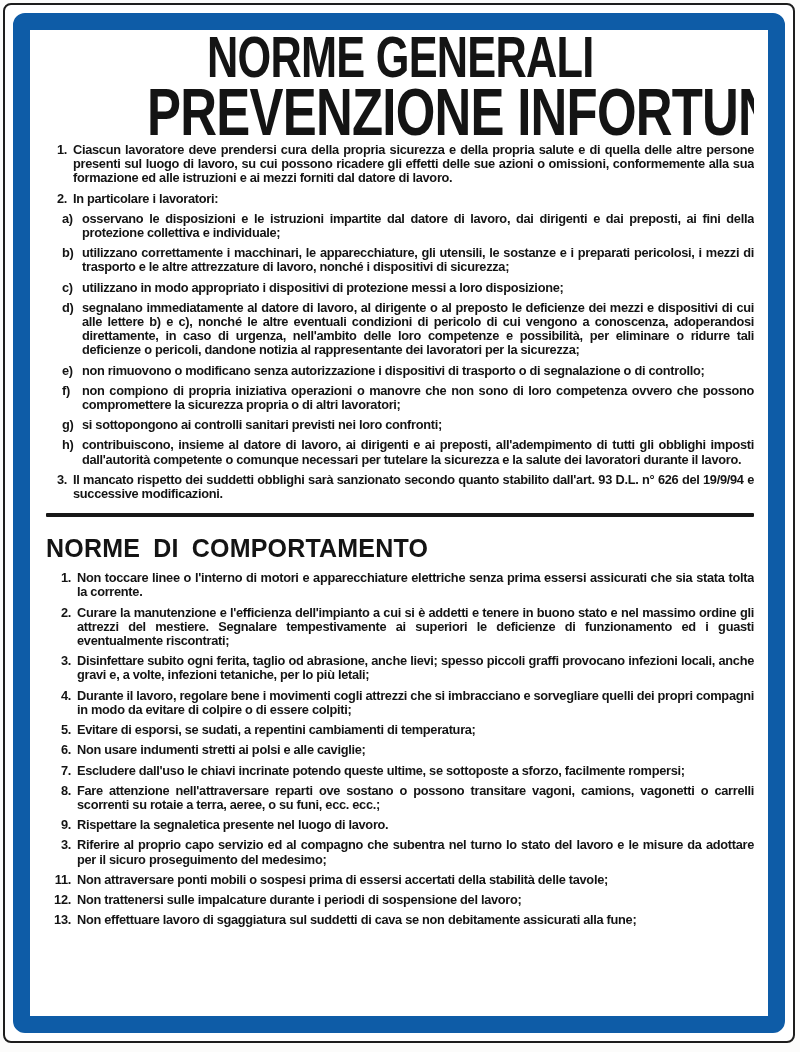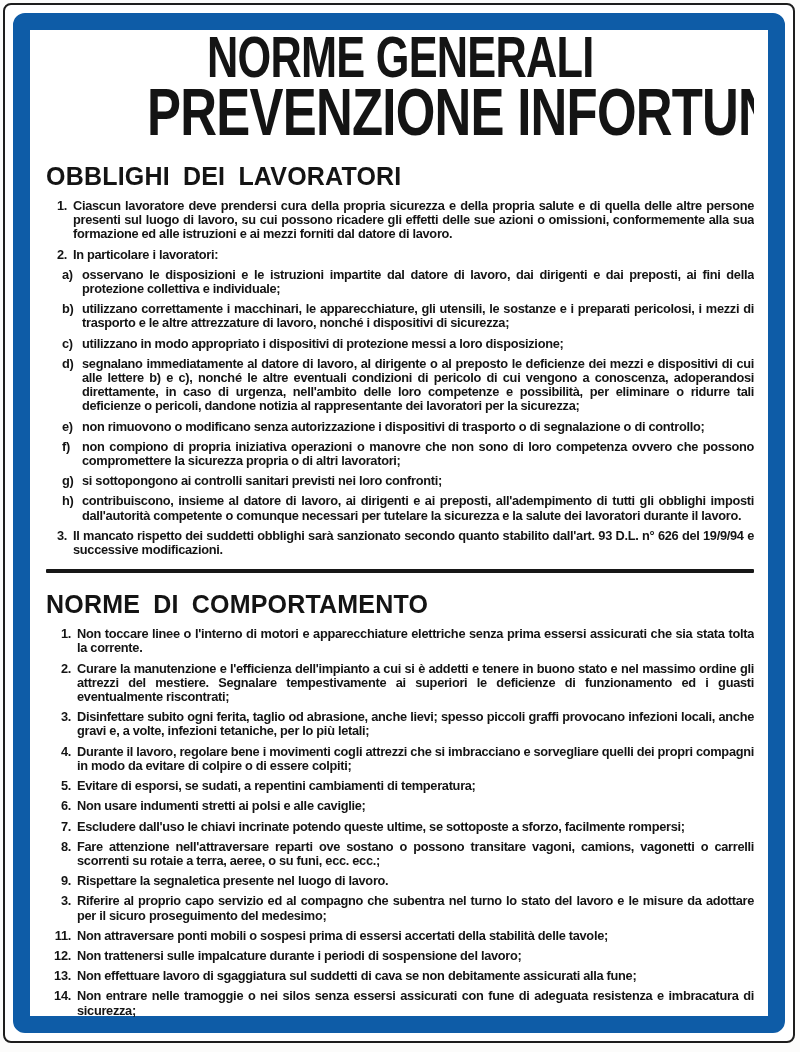--- a/index.html
+++ b/index.html
@@ -66,21 +66,20 @@
 <div class="sign">
   <div class="blue-frame"></div>
   <div class="content">
 
     <h1 class="title">
       <span class="t1">NORME GENERALI</span><br>
       <span class="t2">PREVENZIONE INFORTUNI</span>
     </h1>
 
     <section>
-      <h2 class="sec-heading">OBBLIGHI DEI LAVORATORI</h2>
       <ol class="list">
           <li class="item">
             <span class="num">1.</span>
             <span class="txt">Ciascun lavoratore deve prendersi cura della propria sicurezza e della propria salute e di quella delle altre persone presenti sul luogo di lavoro, su cui possono ricadere gli effetti delle sue azioni o omissioni, conformemente alla sua formazione ed alle istruzioni e ai mezzi forniti dal datore di lavoro.</span>
           </li>
           <li class="item">
             <span class="num">2.</span>
             <span class="txt">In particolare i lavoratori:</span>
           </li>
           <li class="item sub">
@@ -172,21 +171,17 @@
             <span class="txt">Non attraversare ponti mobili o sospesi prima di essersi accertati della stabilità delle tavole;</span>
           </li>
           <li class="item">
             <span class="num">12.</span>
             <span class="txt">Non trattenersi sulle impalcature durante i periodi di sospensione del lavoro;</span>
           </li>
           <li class="item">
             <span class="num">13.</span>
             <span class="txt">Non effettuare lavoro di sgaggiatura sul suddetti di cava se non debitamente assicurati alla fune;</span>
           </li>
-          <li class="item">
-            <span class="num">14.</span>
-            <span class="txt">Non entrare nelle tramoggie o nei silos senza essersi assicurati con fune di adeguata resistenza e imbracatura di sicurezza;</span>
-          </li>
         </ol>
     </section>
 
   </div>
 </div>
 
 </body></html>

